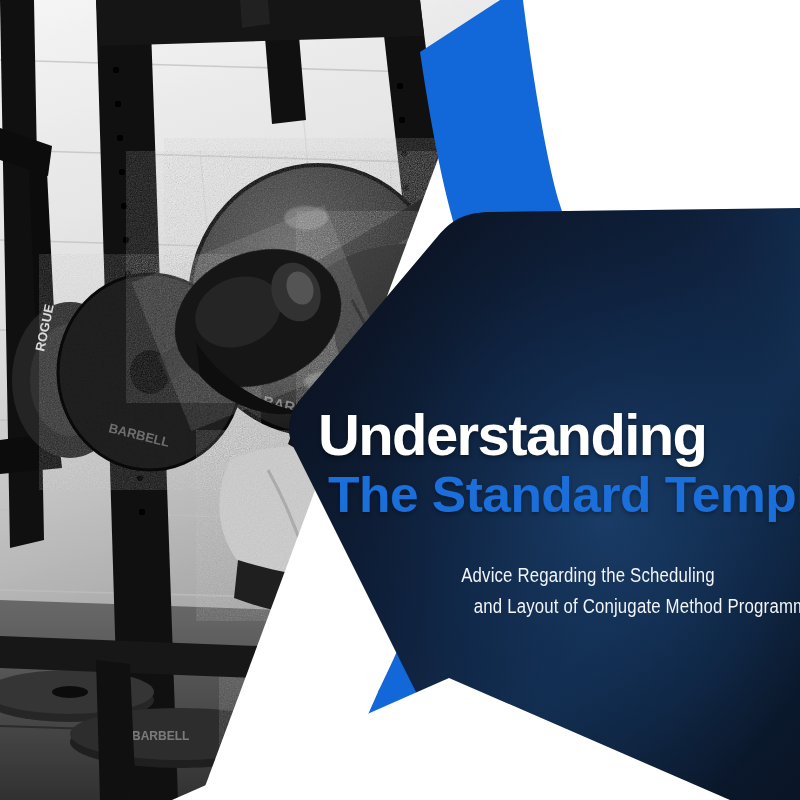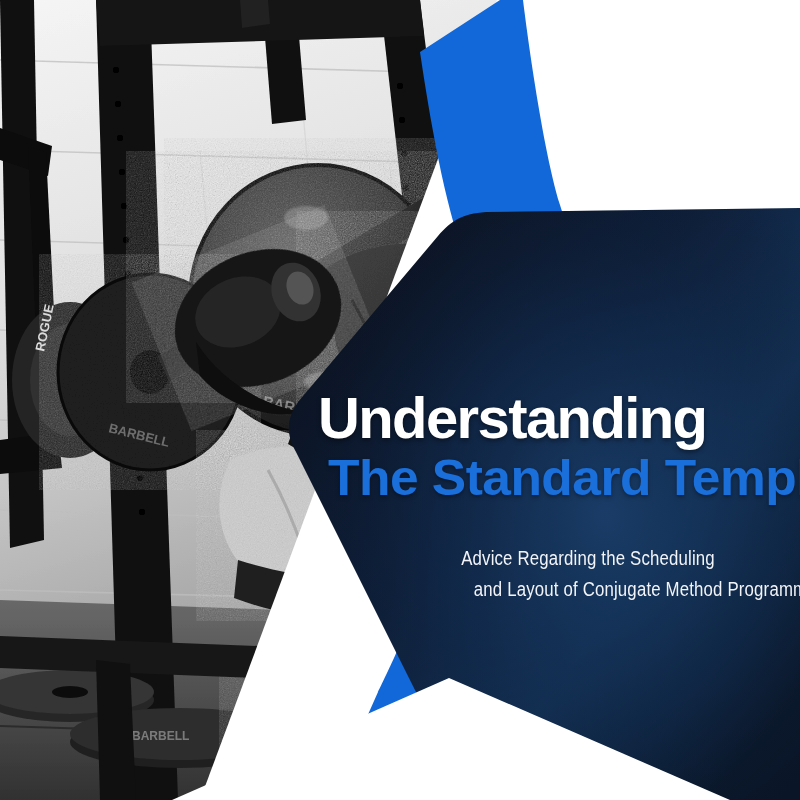--- a/index.html
+++ b/index.html
@@ -32,21 +32,21 @@
   .shape-svg {
     position: absolute;
     left: 0; top: 0;
     width: 800px; height: 800px;
   }
 
   
   .text-block {
     position: absolute;
     left: 310px;
-    top: 389px;
+    top: 406px;
     width: 480px;
     z-index: 40;
   }
   .title-main {
     display: block;
     color: #ffffff;
     font-family: "Liberation Sans", sans-serif;
     font-weight: bold;
     font-size: 58px;
     line-height: 1.0;

